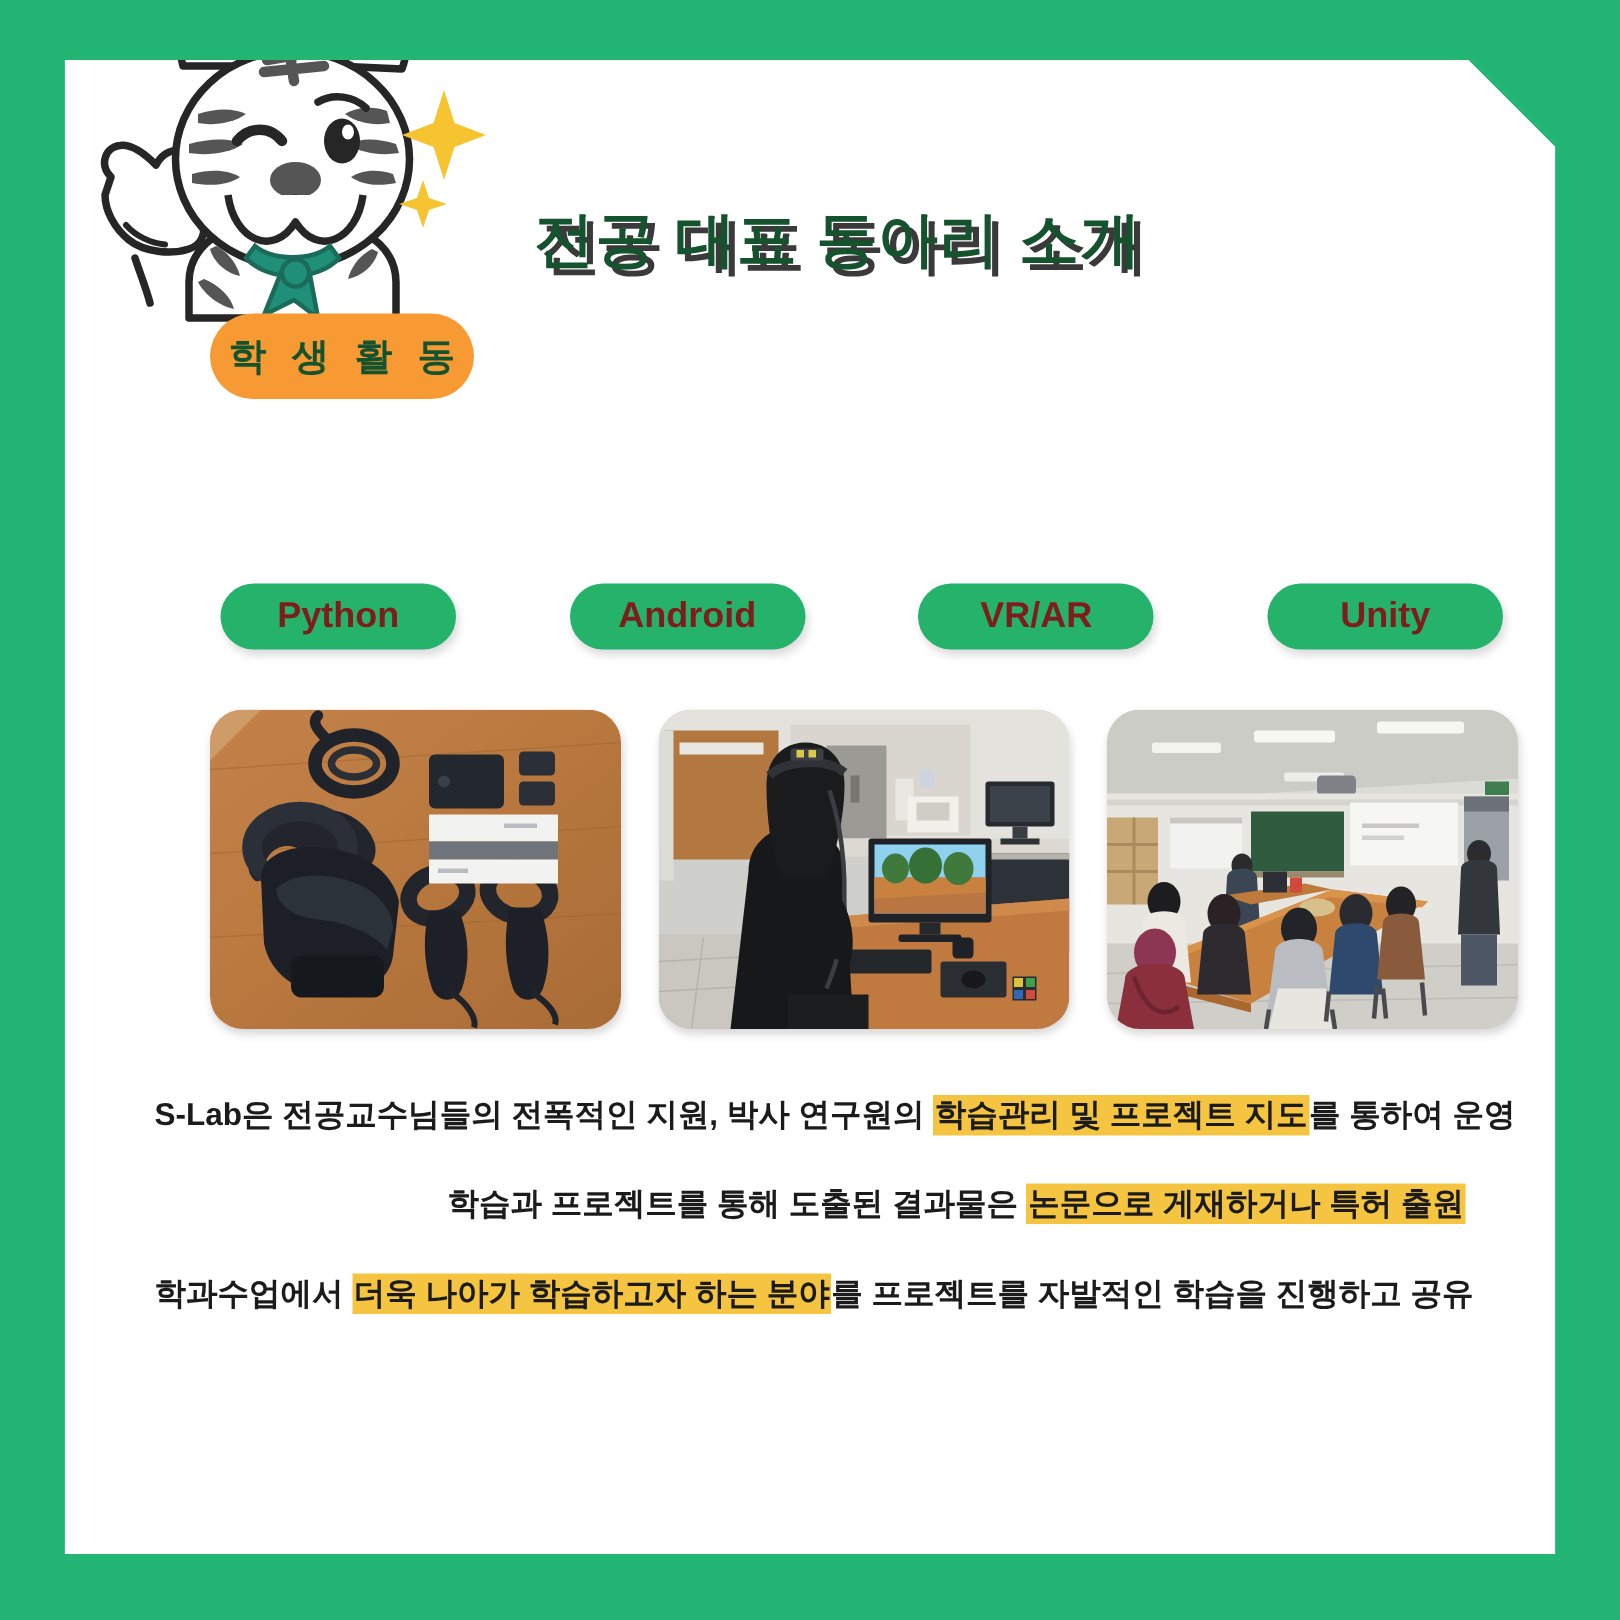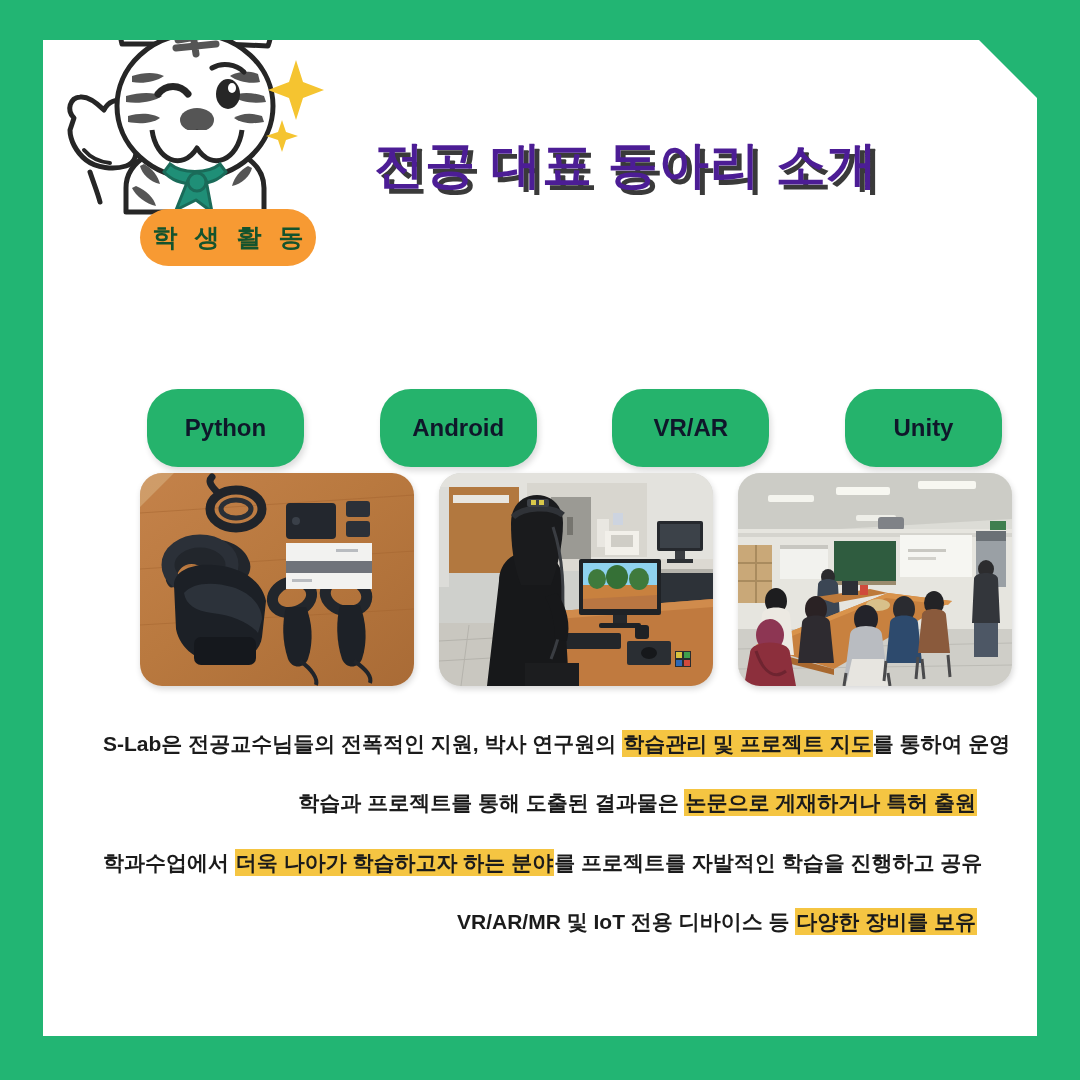--- a/index.html
+++ b/index.html
@@ -38,24 +38,24 @@
     font-size: 25px;
     font-weight: bold;
     letter-spacing: 5px;
     text-indent: 5px;
     display: flex; align-items: center; justify-content: center;
     z-index: 5;
   }
 
   .title {
     position: absolute;
-    left: 331px; top: 92px;
-    font-size: 50px;
+    left: 313px; top: 92px;
+    font-size: 40px;
     font-weight: bold;
-    color: #4c1d95;
+    color: #14532d;
     letter-spacing: 1px;
     text-shadow: 5px 5px 0 #3a3a3a;
     white-space: nowrap;
   }
 
   
   .club-name {
     position: absolute;
     left: 122px; top: 258px;
     font-size: 54px;
@@ -66,24 +66,24 @@
 
   
   .tags {
     position: absolute;
     left: 104px; top: 349px;
     width: 855px; height: 62px;
     display: flex;
     justify-content: space-between;
   }
   .tag {
-    width: 157px; height: 78px;
+    width: 157px; height: 44px;
     background: #25b36c;
     border-radius: 31px;
-    color: #0f172a;
+    color: #7f1d1d;
     font-size: 24px;
     font-weight: bold;
     display: flex; align-items: center; justify-content: center;
     text-align: center;
     line-height: 1.12;
     box-shadow: 2px 4px 6px rgba(0,0,0,0.14);
   }
   .tag.two-line { font-size: 23px; }
 
   
@@ -446,18 +446,15 @@
 
 
     <div class="desc-line">
       <span>학습과 프로젝트를 통해 도출된 결과물은 </span><span class="hl">논문으로 게재하거나 특허 출원</span>
     </div>
 
     <div class="desc-line">
       <span>학과수업에서 </span><span class="hl">더욱 나아가 학습하고자 하는 분야</span><span>를 프로젝트를 자발적인 학습을 진행하고 공유</span>
     </div>
 
-    <div class="desc-line">
-      <span>VR/AR/MR 및 IoT 전용 디바이스 등 </span><span class="hl">다양한 장비를 보유</span>
-    </div>
   </div>
 
 </div>
 
 </body></html>

